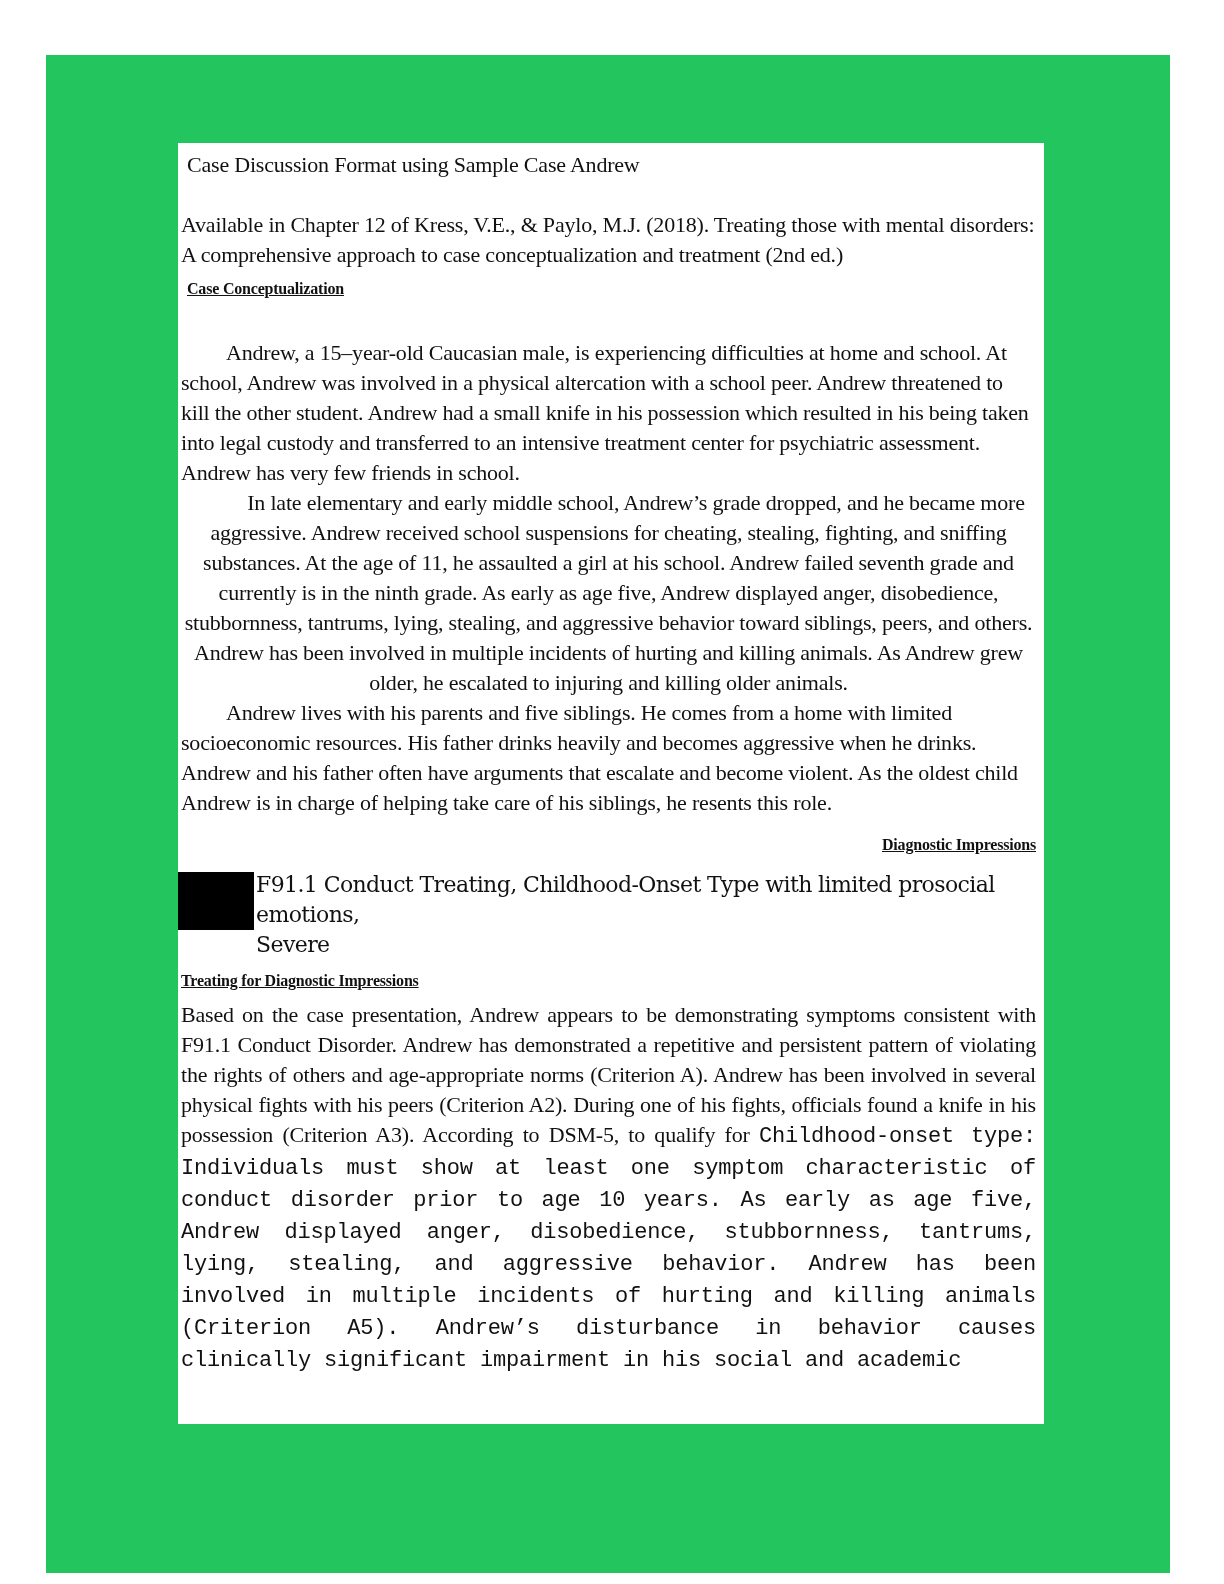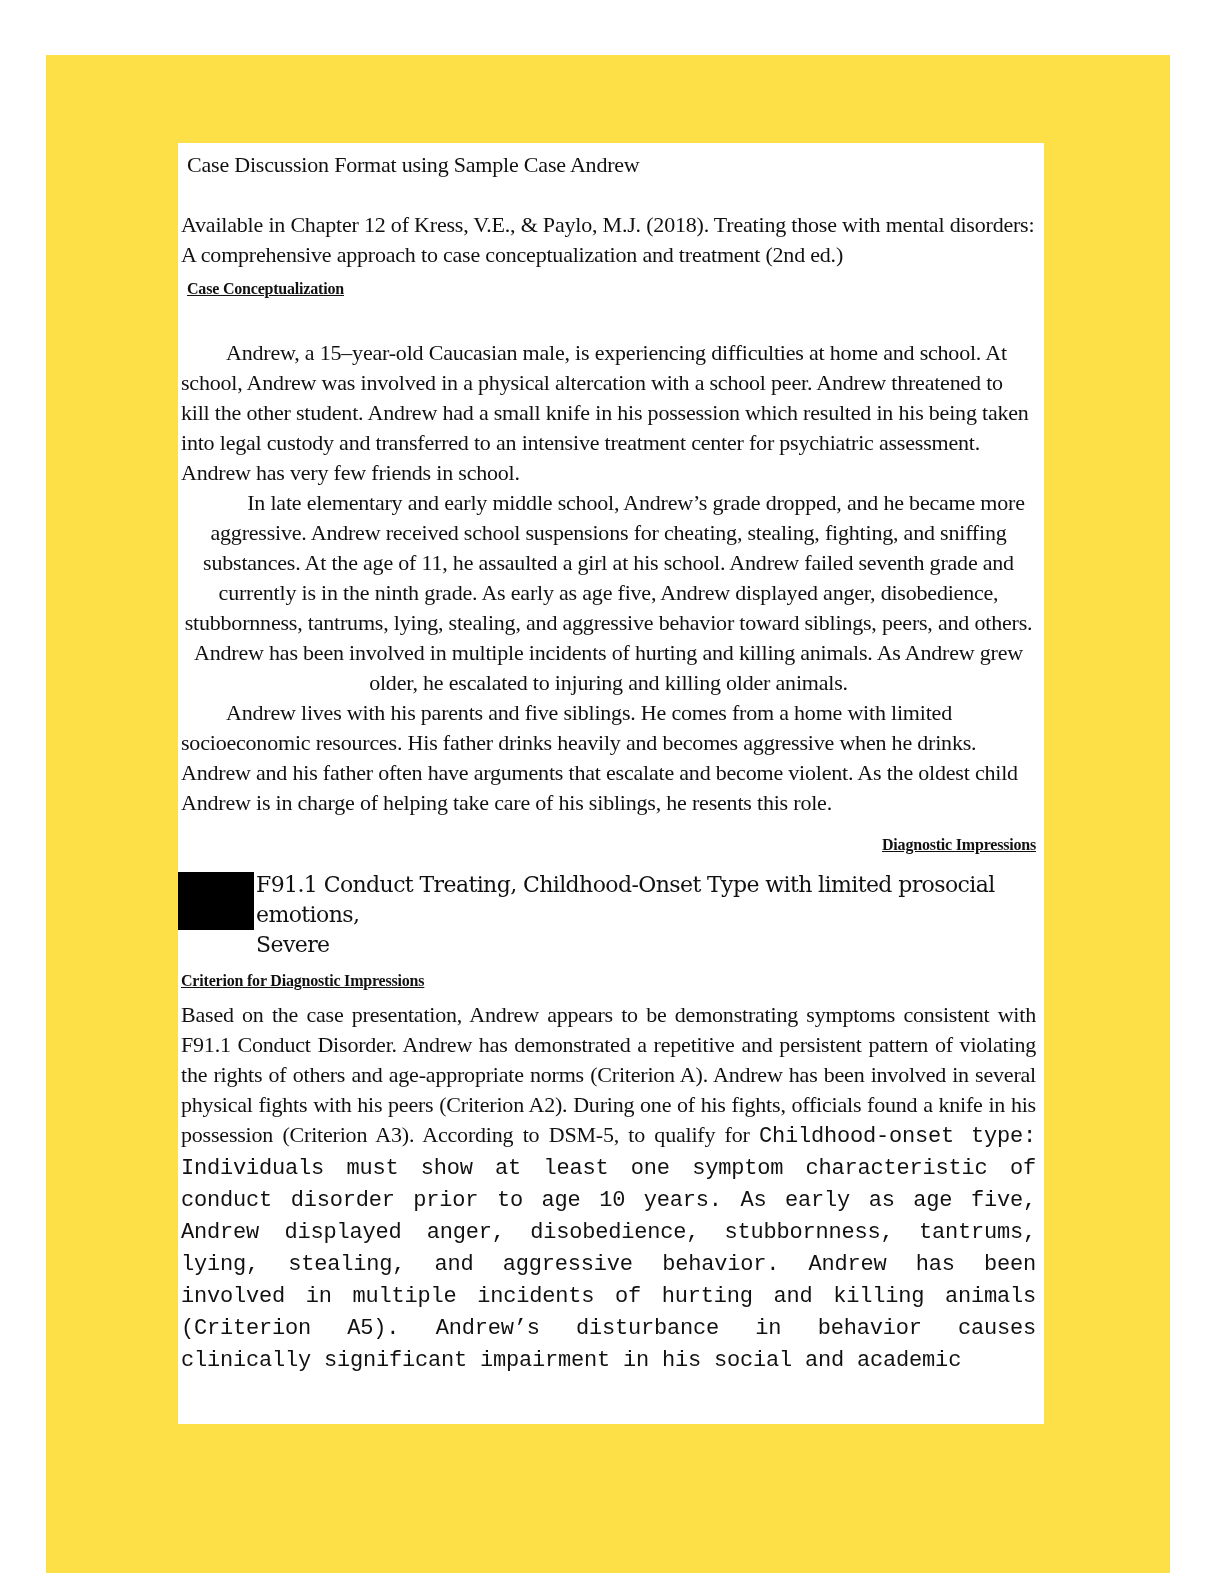--- a/index.html
+++ b/index.html
@@ -6,21 +6,21 @@
   body {
     width: 1224px; height: 1584px;
     background: #ffffff;
     position: relative;
     font-family: "Liberation Serif", serif;
   }
   .backdrop {
     position: absolute;
     left: 46px; top: 55px;
     width: 1124px; height: 1518px;
-    background: #fde047;
+    background: #22c55e;
   }
   .page {
     position: absolute;
     left: 132px; top: 88px;
     width: 866px; height: 1281px;
     background: #ffffff;
     overflow: hidden;
     box-sizing: border-box;
     padding: 7px 8px 0 3px;
     font-size: 22px;
@@ -89,18 +89,18 @@
     <p class="indent1">Andrew lives with his parents and five siblings. He comes from a home with limited socioeconomic resources. His father drinks heavily and becomes aggressive when he drinks. Andrew and his father often have arguments that escalate and become violent. As the oldest child Andrew is in charge of helping take care of his siblings, he resents this role.</p>
 
     <h2 class="heading heading-di">Diagnostic Impressions</h2>
 
     <div class="diagnosis">
       <div class="redaction"></div>
       <div>F91.1 Conduct Treating, Childhood-Onset Type with limited prosocial emotions,</div>
       <div>Severe</div>
     </div>
 
-    <h2 class="heading">Criterion for Diagnostic Impressions</h2>
+    <h2 class="heading">Treating for Diagnostic Impressions</h2>
 
     <p class="justify p-final"><span class="serif-run">Based on the case presentation, Andrew appears to be demonstrating symptoms consistent with F91.1 Conduct Disorder. Andrew has demonstrated a repetitive and persistent pattern of violating the rights of others and age-appropriate norms (Criterion A). Andrew has been involved in several physical fights with his peers (Criterion A2). During one of his fights, officials found a knife in his possession (Criterion A3). According to DSM-5, to qualify for </span><span class="sans-run">Childhood-onset type: Individuals must show at least one symptom characteristic of conduct disorder prior to age 10 years. As early as age five, Andrew displayed anger, disobedience, stubbornness, tantrums, lying, stealing, and aggressive behavior. Andrew has been involved in multiple incidents of hurting and killing animals (Criterion A5). Andrew’s disturbance in behavior causes clinically significant impairment in his social and academic</span></p>
 
   </div>
 </div>
 
 </body></html>

